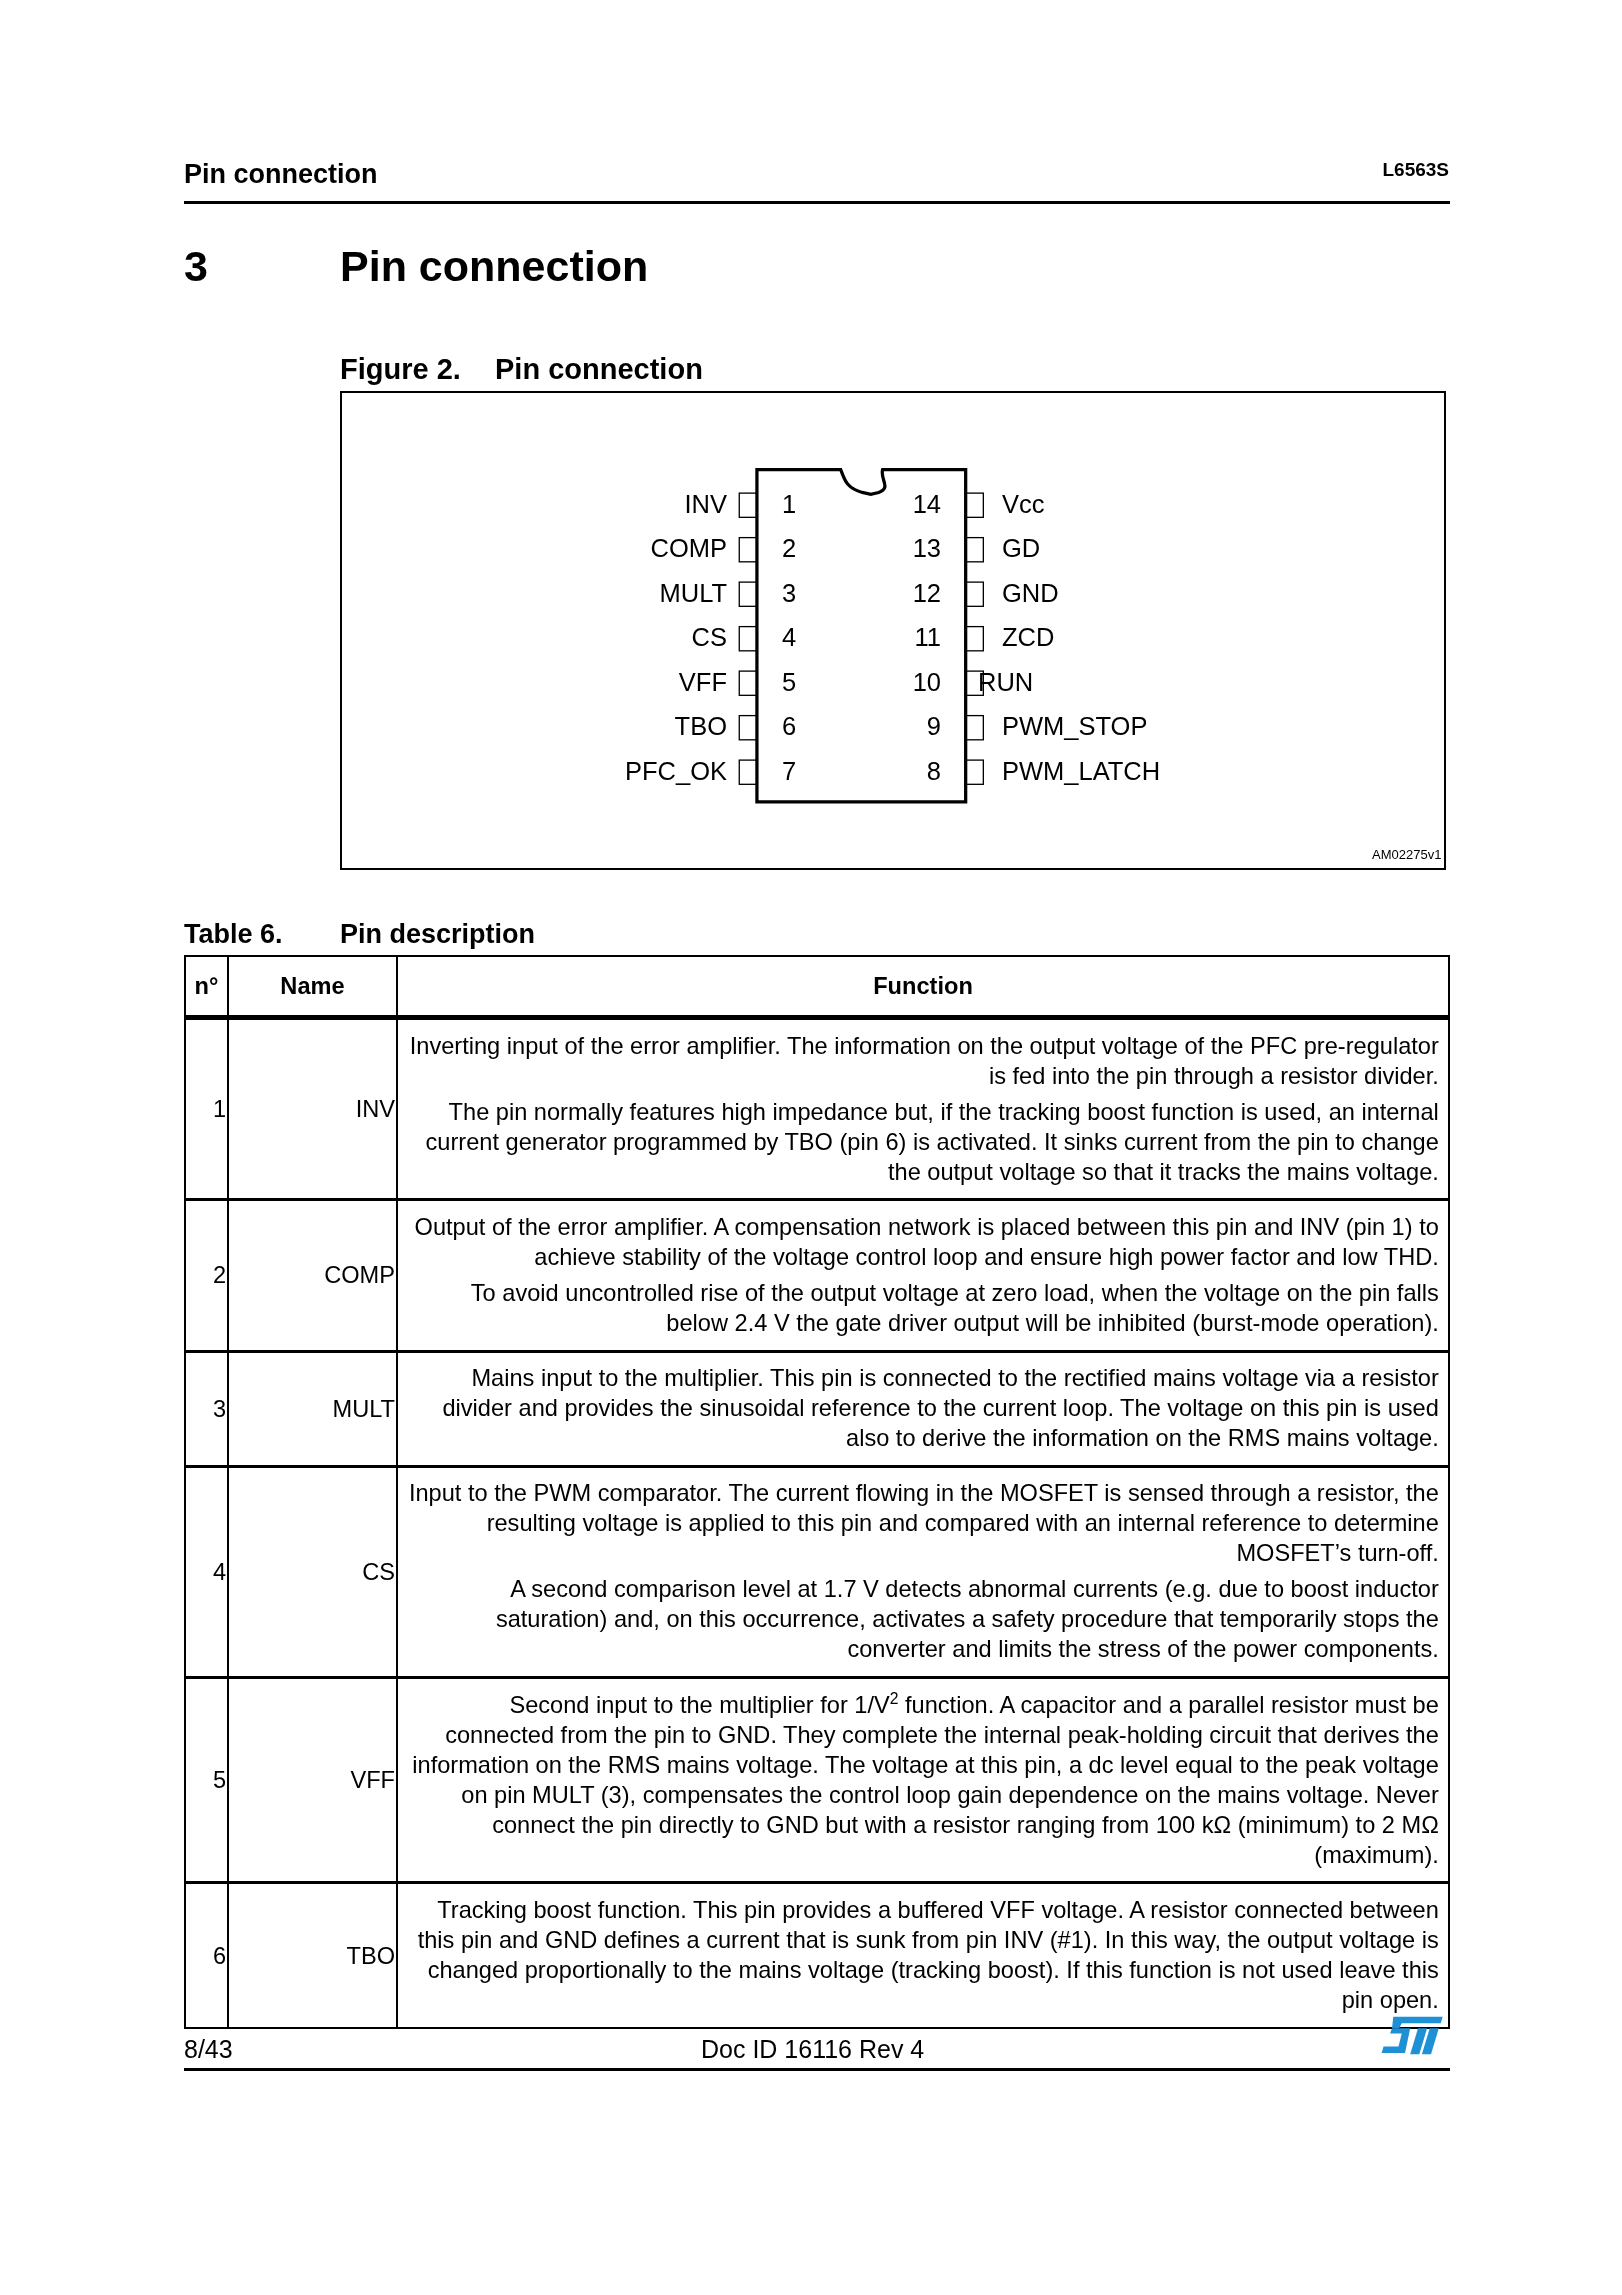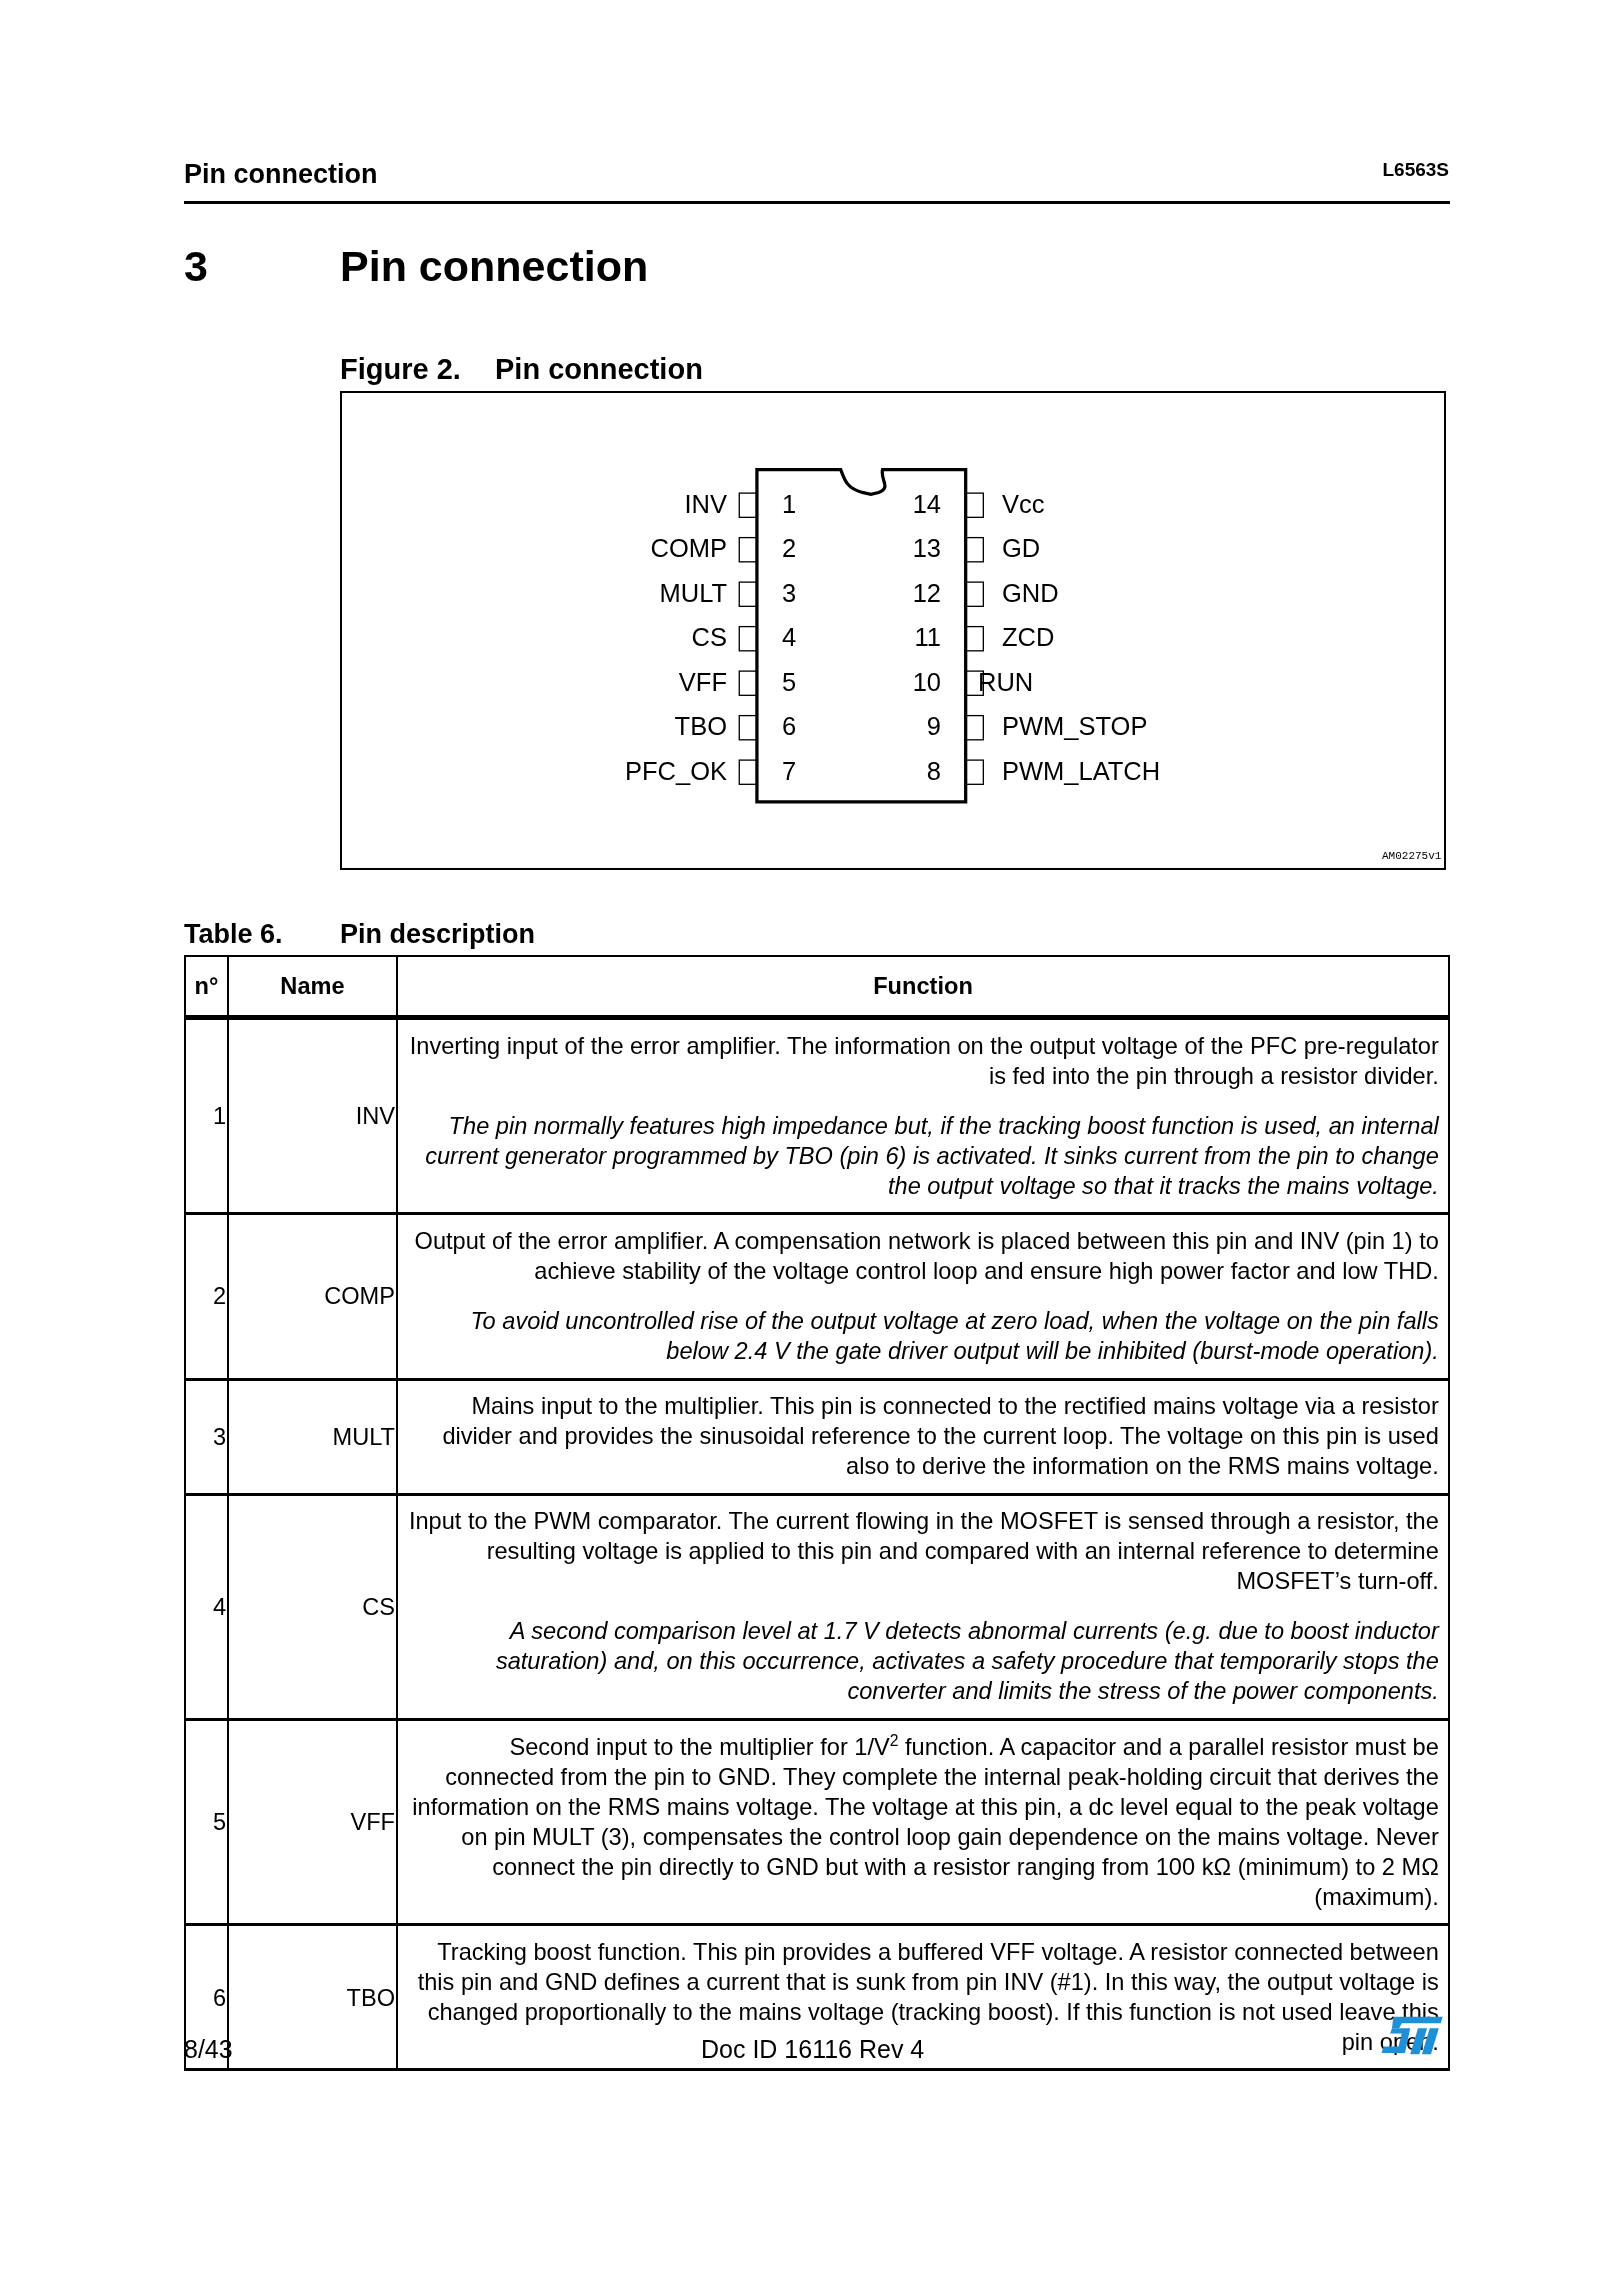--- a/index.html
+++ b/index.html
@@ -7,37 +7,37 @@
          font-family: "Liberation Sans", sans-serif; color: #000; }
   .abs { position: absolute; }
   .hdr-left { left: 184px; top: 159px; font-size: 27px; font-weight: bold; }
   .hdr-right { right: 173px; top: 159px; font-size: 19px; font-weight: bold; }
   .hdr-rule { left: 184px; top: 201px; width: 1266px; height: 2.6px; background: #000; }
   .sec-num { left: 184px; top: 242px; font-size: 43px; font-weight: bold; }
   .sec-title { left: 340px; top: 242px; font-size: 43px; font-weight: bold; }
   .fig-cap { left: 340px; top: 353px; font-size: 29px; font-weight: bold; }
   .fig-cap .lbl { display: inline-block; width: 155px; }
   .fig-box { left: 340px; top: 391px; width: 1106px; height: 479px; border: 2px solid #000; box-sizing: border-box; }
-  .fig-id { right: 2.6px; bottom: 6.5px; font-size: 11px; position: absolute; font-family: Liberation Mono, monospace; }
+  .fig-id { right: 2.6px; bottom: 6.5px; font-size: 13px; position: absolute; }
   .chip-svg { position: absolute; left: 0; top: 0; }
   .pin-label { position: absolute; font-size: 25.5px; line-height: 25.5px; }
   .pin-num { position: absolute; font-size: 25.5px; line-height: 25.5px; }
   .tbl-cap { left: 184px; top: 919px; font-size: 27px; font-weight: bold; }
   .tbl-cap .lbl { display: inline-block; width: 156px; }
   table.pins { position: absolute; left: 184px; top: 955px; width: 1266px; border-collapse: collapse; }
   table.pins th, table.pins td { border: 2px solid #000; font-size: 23.6px; line-height: 30px; }
   table.pins th { font-weight: bold; height: 56px; text-align: center; vertical-align: middle; border-bottom: 5.9px solid #000; }
   table.pins td { vertical-align: middle; }
   table.pins tr.row td { border-top: 3.3px solid #000; text-align: right; }
   table.pins tr.first td { border-top: 5.9px solid #000; }
   td.n { width: 39px; text-align: center; }
   td.name { width: 165px; text-align: center; }
   td.func { padding: 10.5px 9.2px 11.8px 8.5px; }
   td.func p { margin: 0; }
-  td.func p + p { margin-top: 20px; font-style: italic; }
+  td.func p + p { margin-top: 6px; }
   .ftr-left { left: 184px; top: 2035px; font-size: 25px; }
   .ftr-center { left: 701px; top: 2035px; font-size: 25px; }
   .ftr-rule { left: 184px; top: 2068px; width: 1266px; height: 2.6px; background: #000; }
   .st-logo { left: 1379px; top: 2014px; }
   sup { font-size: 15.7px; line-height: 0; }
 </style>
 </head>
 <body>
 
 <div class="abs hdr-left">Pin connection</div>

